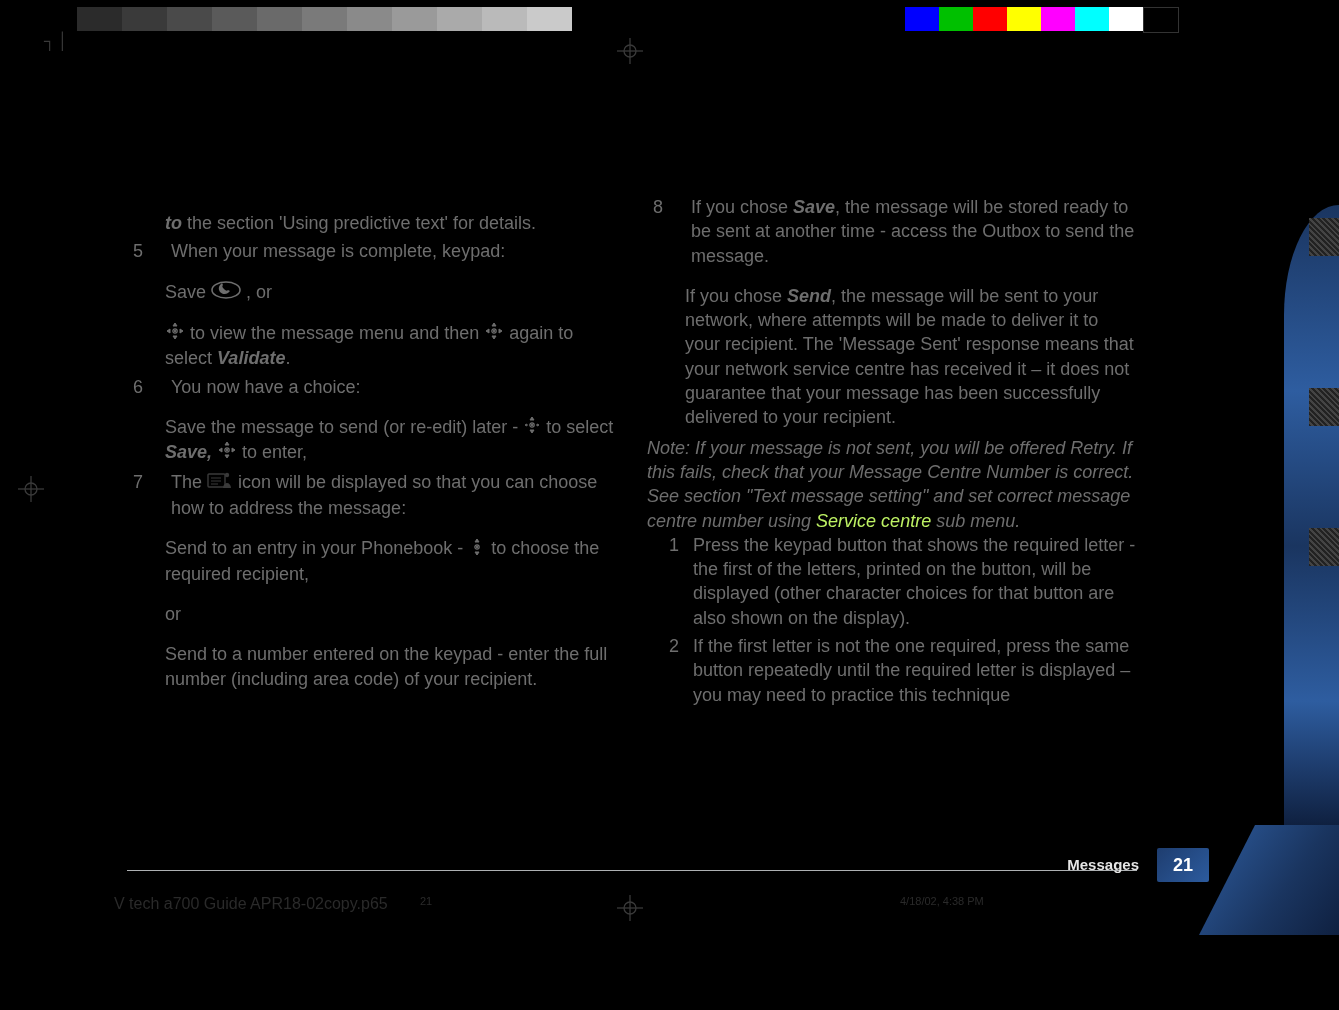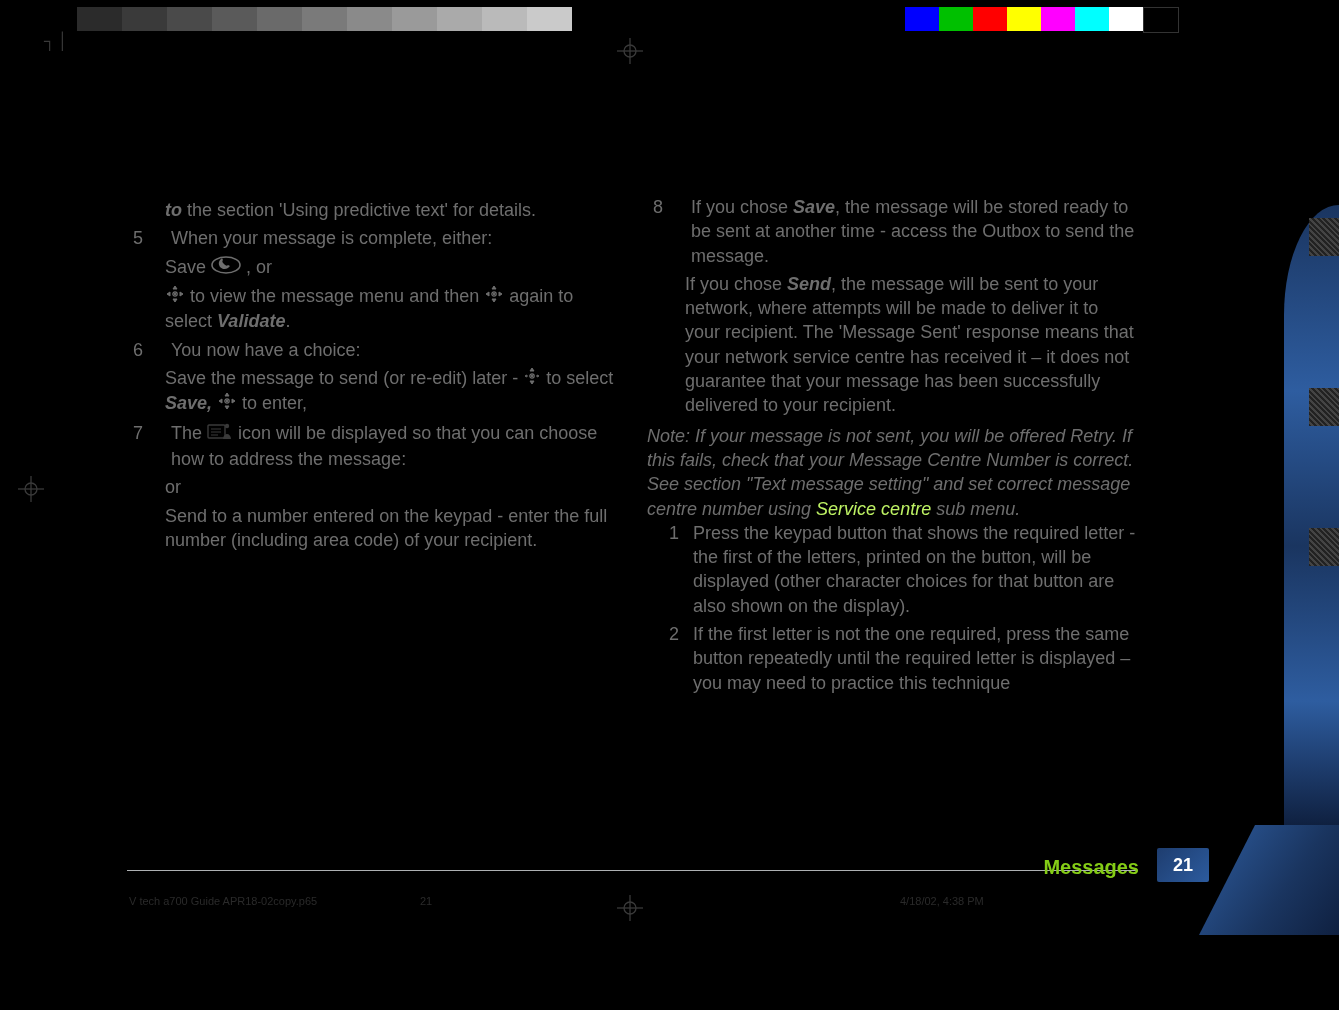--- a/index.html
+++ b/index.html
@@ -13,34 +13,34 @@
   .reg{position:absolute;width:26px;height:26px;}
   .reg svg{display:block;}
   
   .tiny{position:absolute;width:14px;height:14px;color:#3a3a3a;}
   
   .content{position:absolute;top:195px;left:127px;width:1010px;display:flex;gap:30px;font-size:18px;line-height:1.35;font-weight:300;}
   .col{flex:1;}
   .li{display:flex;margin:0 0 4px 0;}
   .li .num{width:38px;flex:none;text-align:left;padding-left:6px;}
   .li .txt{flex:1;}
-  .li2{display:flex;margin:3px 0 4px 0;padding-left:38px;}
+  .li2{display:flex;margin:16px 0 4px 0;padding-left:38px;}
   .li2 .txt{flex:1;}
   .em{font-style:italic;font-weight:600;}
   .blue{color:#bef264;}
   .note{font-style:italic;font-weight:500;}
   .subhead{font-style:italic;font-weight:600;margin:10px 0 6px 0;}
   .ol{padding-left:22px;}
   .ol .li .num{width:24px;padding-left:0;}
   .icon{display:inline-block;vertical-align:middle;}
   
   .footer-rule{position:absolute;left:127px;top:870px;width:1010px;height:1px;background:#aeb1b3;}
-  .footer-label{position:absolute;right:200px;top:856px;font-size:20px;font-weight:700;color:#84cc16;}
+  .footer-label{position:absolute;right:200px;top:856px;font-size:15px;font-weight:700;color:#e5e5e5;}
   .footer-num{position:absolute;right:130px;top:848px;width:52px;height:34px;background:linear-gradient(135deg,#1e3d6f 0%,#2c5b9e 100%);color:#fff;font-weight:700;font-size:18px;display:flex;align-items:center;justify-content:center;border-radius:2px;}
-  .footer-file{position:absolute;left:129px;top:895px;font-size:11px;color:#2a2a2a;}
+  .footer-file{position:absolute;left:114px;top:895px;font-size:16px;color:#2a2a2a;}
   .footer-page{position:absolute;left:420px;top:895px;font-size:11px;color:#2a2a2a;}
   .footer-time{position:absolute;left:900px;top:895px;font-size:11px;color:#2a2a2a;}
   
   .edge-img{position:absolute;right:0;top:350px;width:30px;height:38px;background:repeating-linear-gradient(45deg,#222,#222 2px,#444 2px,#444 4px);}
   .edge-big{position:absolute;right:0;top:205px;width:55px;height:620px;background:linear-gradient(180deg,#1a3560 0%,#2e5da0 30%,#1a3560 55%,#2e5da0 80%,#0f2040 100%);border-top-left-radius:60px 120px;}
   .edge-bot{position:absolute;right:0;top:825px;width:140px;height:110px;background:linear-gradient(125deg,#2e5da0 0%,#1a3560 60%,#0f2040 100%);clip-path:polygon(40% 0,100% 0,100% 100%,0 100%);}
 </style>
 </head>
 <body>
 
@@ -112,21 +112,21 @@
 
     <div class="col">
       <div class="li2">
           <div class="txt">
         <span class="em">to</span><span>  the section 'Using predictive text' for details.</span>
       </div>
         </div>
 
       <div class="li">
         <div class="num">5</div>
-        <div class="txt">When your message is complete, either:</div>
+        <div class="txt">When your message is complete, keypad:</div>
       </div>
       <div class="li2">
           <div class="txt">
         <span>Save </span>
         <span class="icon"><svg width="30" height="18" viewBox="0 0 30 18">
                 <ellipse cx="15" cy="9" rx="14" ry="8" fill="none" stroke="#6e6e6e" stroke-width="1.6"></ellipse>
                 <path d="M9 11c2 2 5 3 8 1l2-2-2-1c-1 1-2 1-4-1s-2-3-1-4l-1-2-2 2c-2 3-1 5 0 7z" fill="#6e6e6e"></path>
               </svg></span>
         <span>, or</span>
       </div>
@@ -201,20 +201,34 @@
                   <line x1="4" y1="11" x2="14" y2="11" stroke="#3a3a3a"></line>
                   <line x1="4" y1="14" x2="11" y2="14" stroke="#3a3a3a"></line>
                   <circle cx="20" cy="5" r="2.2"></circle>
                   <path d="M16 18c0-3 2-5 4-5s4 2 4 5z"></path>
                 </g>
               </svg></span>
           <span> icon will be displayed so that you can choose how to address the message:</span>
         </div>
       </div>
       <div class="li2">
+          <div class="txt">
+        <span>Send to an entry in your Phonebook - </span>
+        <span class="icon"><svg width="18" height="18" viewBox="0 0 18 18">
+                <g stroke="#6e6e6e" fill="#6e6e6e">
+                  <circle cx="9" cy="9" r="2.2" fill="none" stroke-width="1.2"></circle>
+                  <circle cx="9" cy="9" r="0.9"></circle>
+                  <path d="M9 1l2 3h-4z"></path>
+                  <path d="M9 17l-2-3h4z"></path>
+                </g>
+              </svg></span>
+        <span> to choose the required recipient,</span>
+      </div>
+        </div>
+      <div class="li2">
           <div class="txt">or</div>
         </div>
       <div class="li2">
           <div class="txt">Send to a number entered on the keypad - enter the full number (including area code) of your recipient.</div>
         </div>
     </div>
 
     <div class="col">
       <div class="li">
         <div class="num">8</div>

